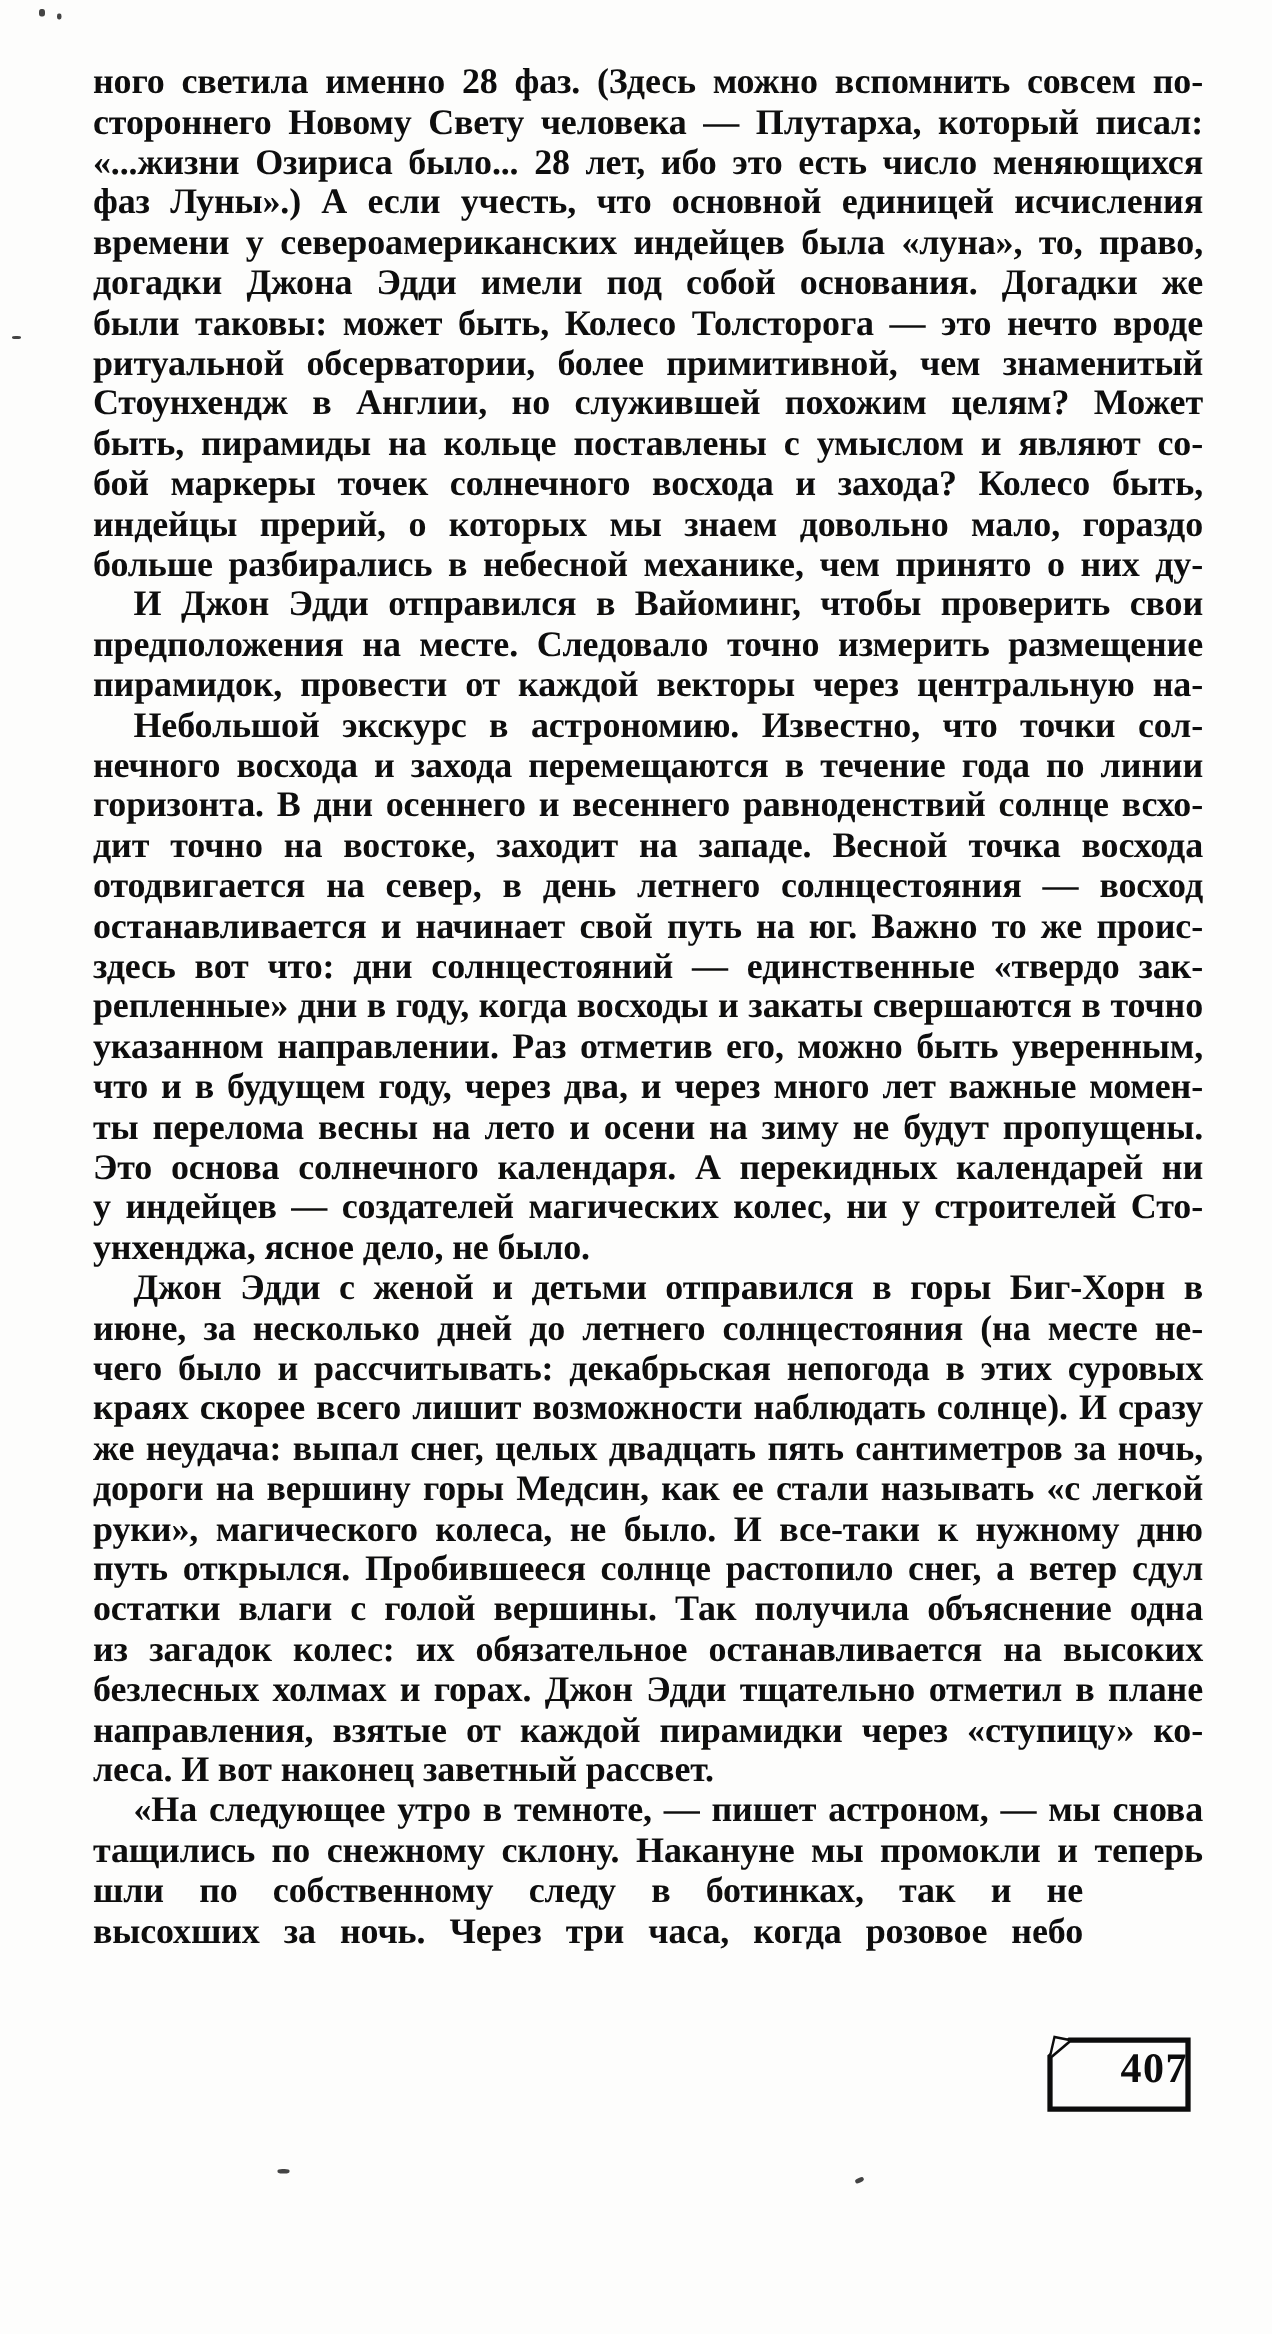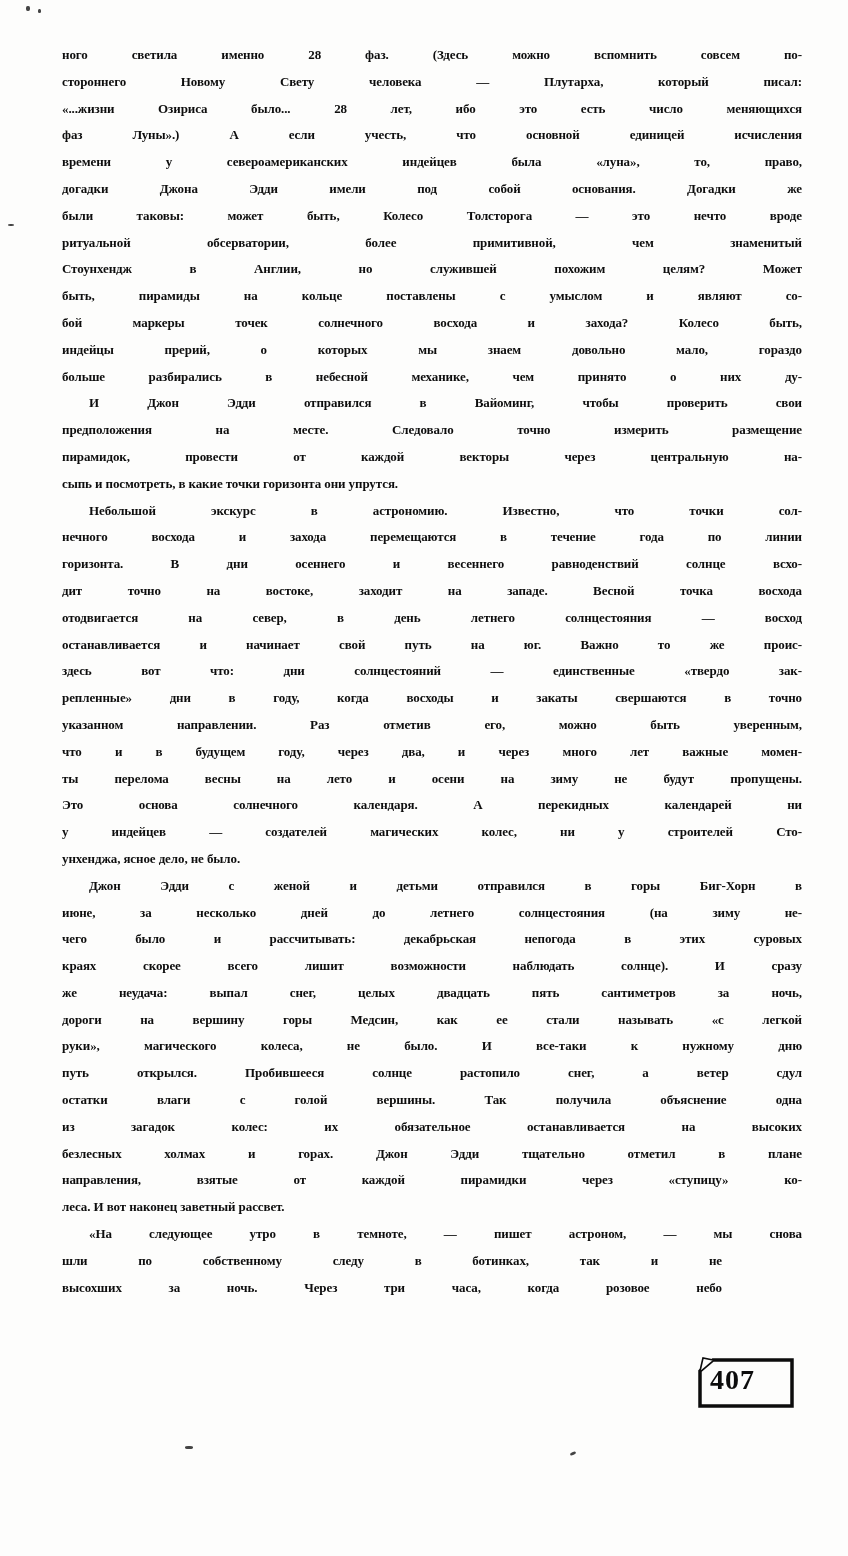--- a/index.html
+++ b/index.html
@@ -14,21 +14,21 @@
     background: #fdfdfc;
     overflow: hidden;
     font-family: "Liberation Serif", "DejaVu Serif", serif;
     color: #0e0e0e;
   }
   .text-column {
     position: absolute;
     left: 62px;
     top: 42px;
     width: 740px;
-    font-size: 13px;
+    font-size: 24px;
     font-weight: bold;
     line-height: 26.8px;
     letter-spacing: -0.1px;
   }
   .line {
     text-align: justify;
     text-align-last: justify;
     white-space: normal;
   }
   .line.lastline {
@@ -50,21 +50,21 @@
   .page-number-box svg {
     position: absolute;
     left: 0;
     top: 0;
   }
   .page-number {
     position: absolute;
     left: 14px;
     top: 8px;
     width: 82px;
-    text-align: left;
+    text-align: right;
     font-size: 28px;
     font-weight: bold;
     letter-spacing: 1px;
     color: #0c0c0c;
   }
   .speck {
     position: absolute;
     background: #444;
     border-radius: 40%;
   }
@@ -84,49 +84,49 @@
       <div class="line">были таковы: может быть, Колесо Толсторога — это нечто вроде</div>
       <div class="line">ритуальной обсерватории, более примитивной, чем знаменитый</div>
       <div class="line">Стоунхендж в Англии, но служившей похожим целям? Может</div>
       <div class="line">быть, пирамиды на кольце поставлены с умыслом и являют со-</div>
       <div class="line">бой маркеры точек солнечного восхода и захода? Колесо быть,</div>
       <div class="line">индейцы прерий, о которых мы знаем довольно мало, гораздо</div>
       <div class="line">больше разбирались в небесной механике, чем принято о них ду-</div>
       <div class="line indent">И Джон Эдди отправился в Вайоминг, чтобы проверить свои</div>
       <div class="line">предположения на месте. Следовало точно измерить размещение</div>
       <div class="line">пирамидок, провести от каждой векторы через центральную на-</div>
-      <div class="line lastline">сыпь и посмотреть, в какие точки горизонта они упрутся.</div>
       <div class="line indent">Небольшой экскурс в астрономию. Известно, что точки сол-</div>
       <div class="line">нечного восхода и захода перемещаются в течение года по линии</div>
       <div class="line">горизонта. В дни осеннего и весеннего равноденствий солнце всхо-</div>
       <div class="line">дит точно на востоке, заходит на западе. Весной точка восхода</div>
       <div class="line">отодвигается на север, в день летнего солнцестояния — восход</div>
       <div class="line">останавливается и начинает свой путь на юг. Важно то же проис-</div>
       <div class="line">здесь вот что: дни солнцестояний — единственные «твердо зак-</div>
       <div class="line">репленные» дни в году, когда восходы и закаты свершаются в точно</div>
       <div class="line">указанном направлении. Раз отметив его, можно быть уверенным,</div>
       <div class="line">что и в будущем году, через два, и через много лет важные момен-</div>
       <div class="line">ты перелома весны на лето и осени на зиму не будут пропущены.</div>
       <div class="line">Это основа солнечного календаря. А перекидных календарей ни</div>
       <div class="line">у индейцев — создателей магических колес, ни у строителей Сто-</div>
       <div class="line lastline">унхенджа, ясное дело, не было.</div>
       <div class="line indent">Джон Эдди с женой и детьми отправился в горы Биг-Хорн в</div>
-      <div class="line">июне, за несколько дней до летнего солнцестояния (на зиму не-</div>
+      <div class="line">июне, за несколько дней до летнего солнцестояния (на месте не-</div>
       <div class="line">чего было и рассчитывать: декабрьская непогода в этих суровых</div>
       <div class="line">краях скорее всего лишит возможности наблюдать солнце). И сразу</div>
       <div class="line">же неудача: выпал снег, целых двадцать пять сантиметров за ночь,</div>
       <div class="line">дороги на вершину горы Медсин, как ее стали называть «с легкой</div>
       <div class="line">руки», магического колеса, не было. И все-таки к нужному дню</div>
       <div class="line">путь открылся. Пробившееся солнце растопило снег, а ветер сдул</div>
       <div class="line">остатки влаги с голой вершины. Так получила объяснение одна</div>
       <div class="line">из загадок колес: их обязательное останавливается на высоких</div>
       <div class="line">безлесных холмах и горах. Джон Эдди тщательно отметил в плане</div>
       <div class="line">направления, взятые от каждой пирамидки через «ступицу» ко-</div>
       <div class="line lastline">леса. И вот наконец заветный рассвет.</div>
       <div class="line indent">«На следующее утро в темноте, — пишет астроном, — мы снова</div>
+      <div class="line">тащились по снежному склону. Накануне мы промокли и теперь</div>
       <div class="line short">шли по собственному следу в ботинках, так и не</div>
       <div class="line short">высохших за ночь. Через три часа, когда розовое небо</div>
     </div>
 
   <div class="page-number-box">
     <svg width="100" height="54" viewBox="0 0 100 54">
       <path d="M17 4 L96 4 L96 50 L4 50 L4 15 Z" fill="#fdfdfc" stroke="#0c0c0c" stroke-width="3.5" stroke-linejoin="miter"></path>
       <path d="M4 15 L7 2 L17 4" fill="#fdfdfc" stroke="#0c0c0c" stroke-width="1.6" stroke-linejoin="miter"></path>
     </svg>
     <span class="page-number">407</span>

